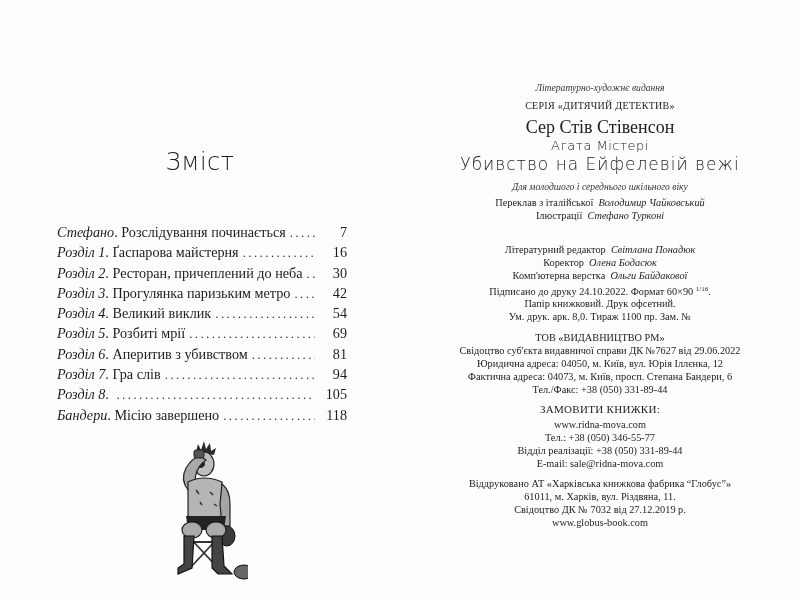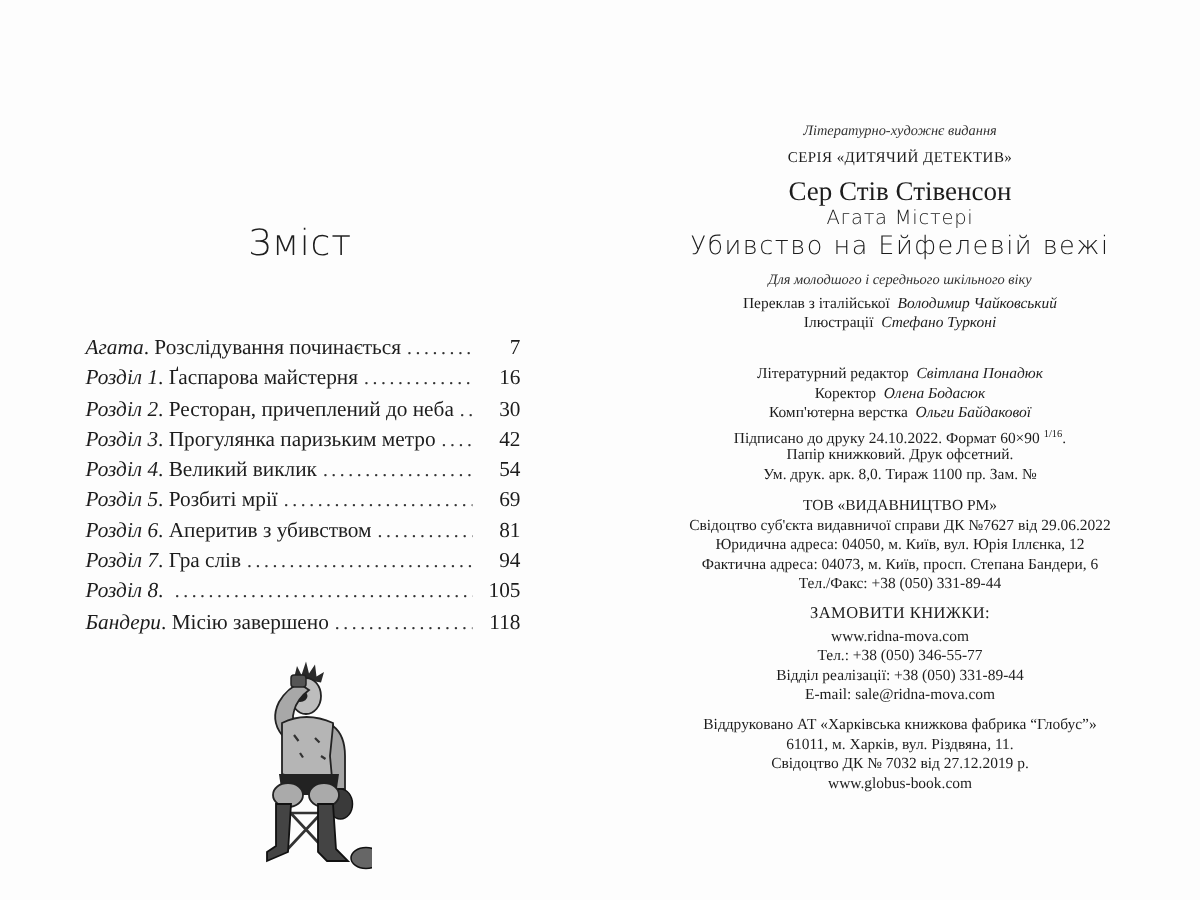--- a/index.html
+++ b/index.html
@@ -41,21 +41,21 @@
   sup.frac { font-size: 7px; }
 </style>
 </head>
 <body>
 
 <div class="page-left">
   <div class="toc-title">Зміст</div>
 
   <div class="toc-list">
     <div class="toc-row">
-      <span class="pre">Агата</span>
+      <span class="pre">Стефано</span>
         <span>.&nbsp;</span>
         <span class="title">Розслідування починається</span>
         <span class="dots"></span>
         <span class="num">7</span>
     </div>
     <div class="toc-row">
       <span class="pre">Розділ 1</span>
         <span>.&nbsp;</span>
         <span class="title">Ґаспарова майстерня</span>
         <span class="dots"></span>

